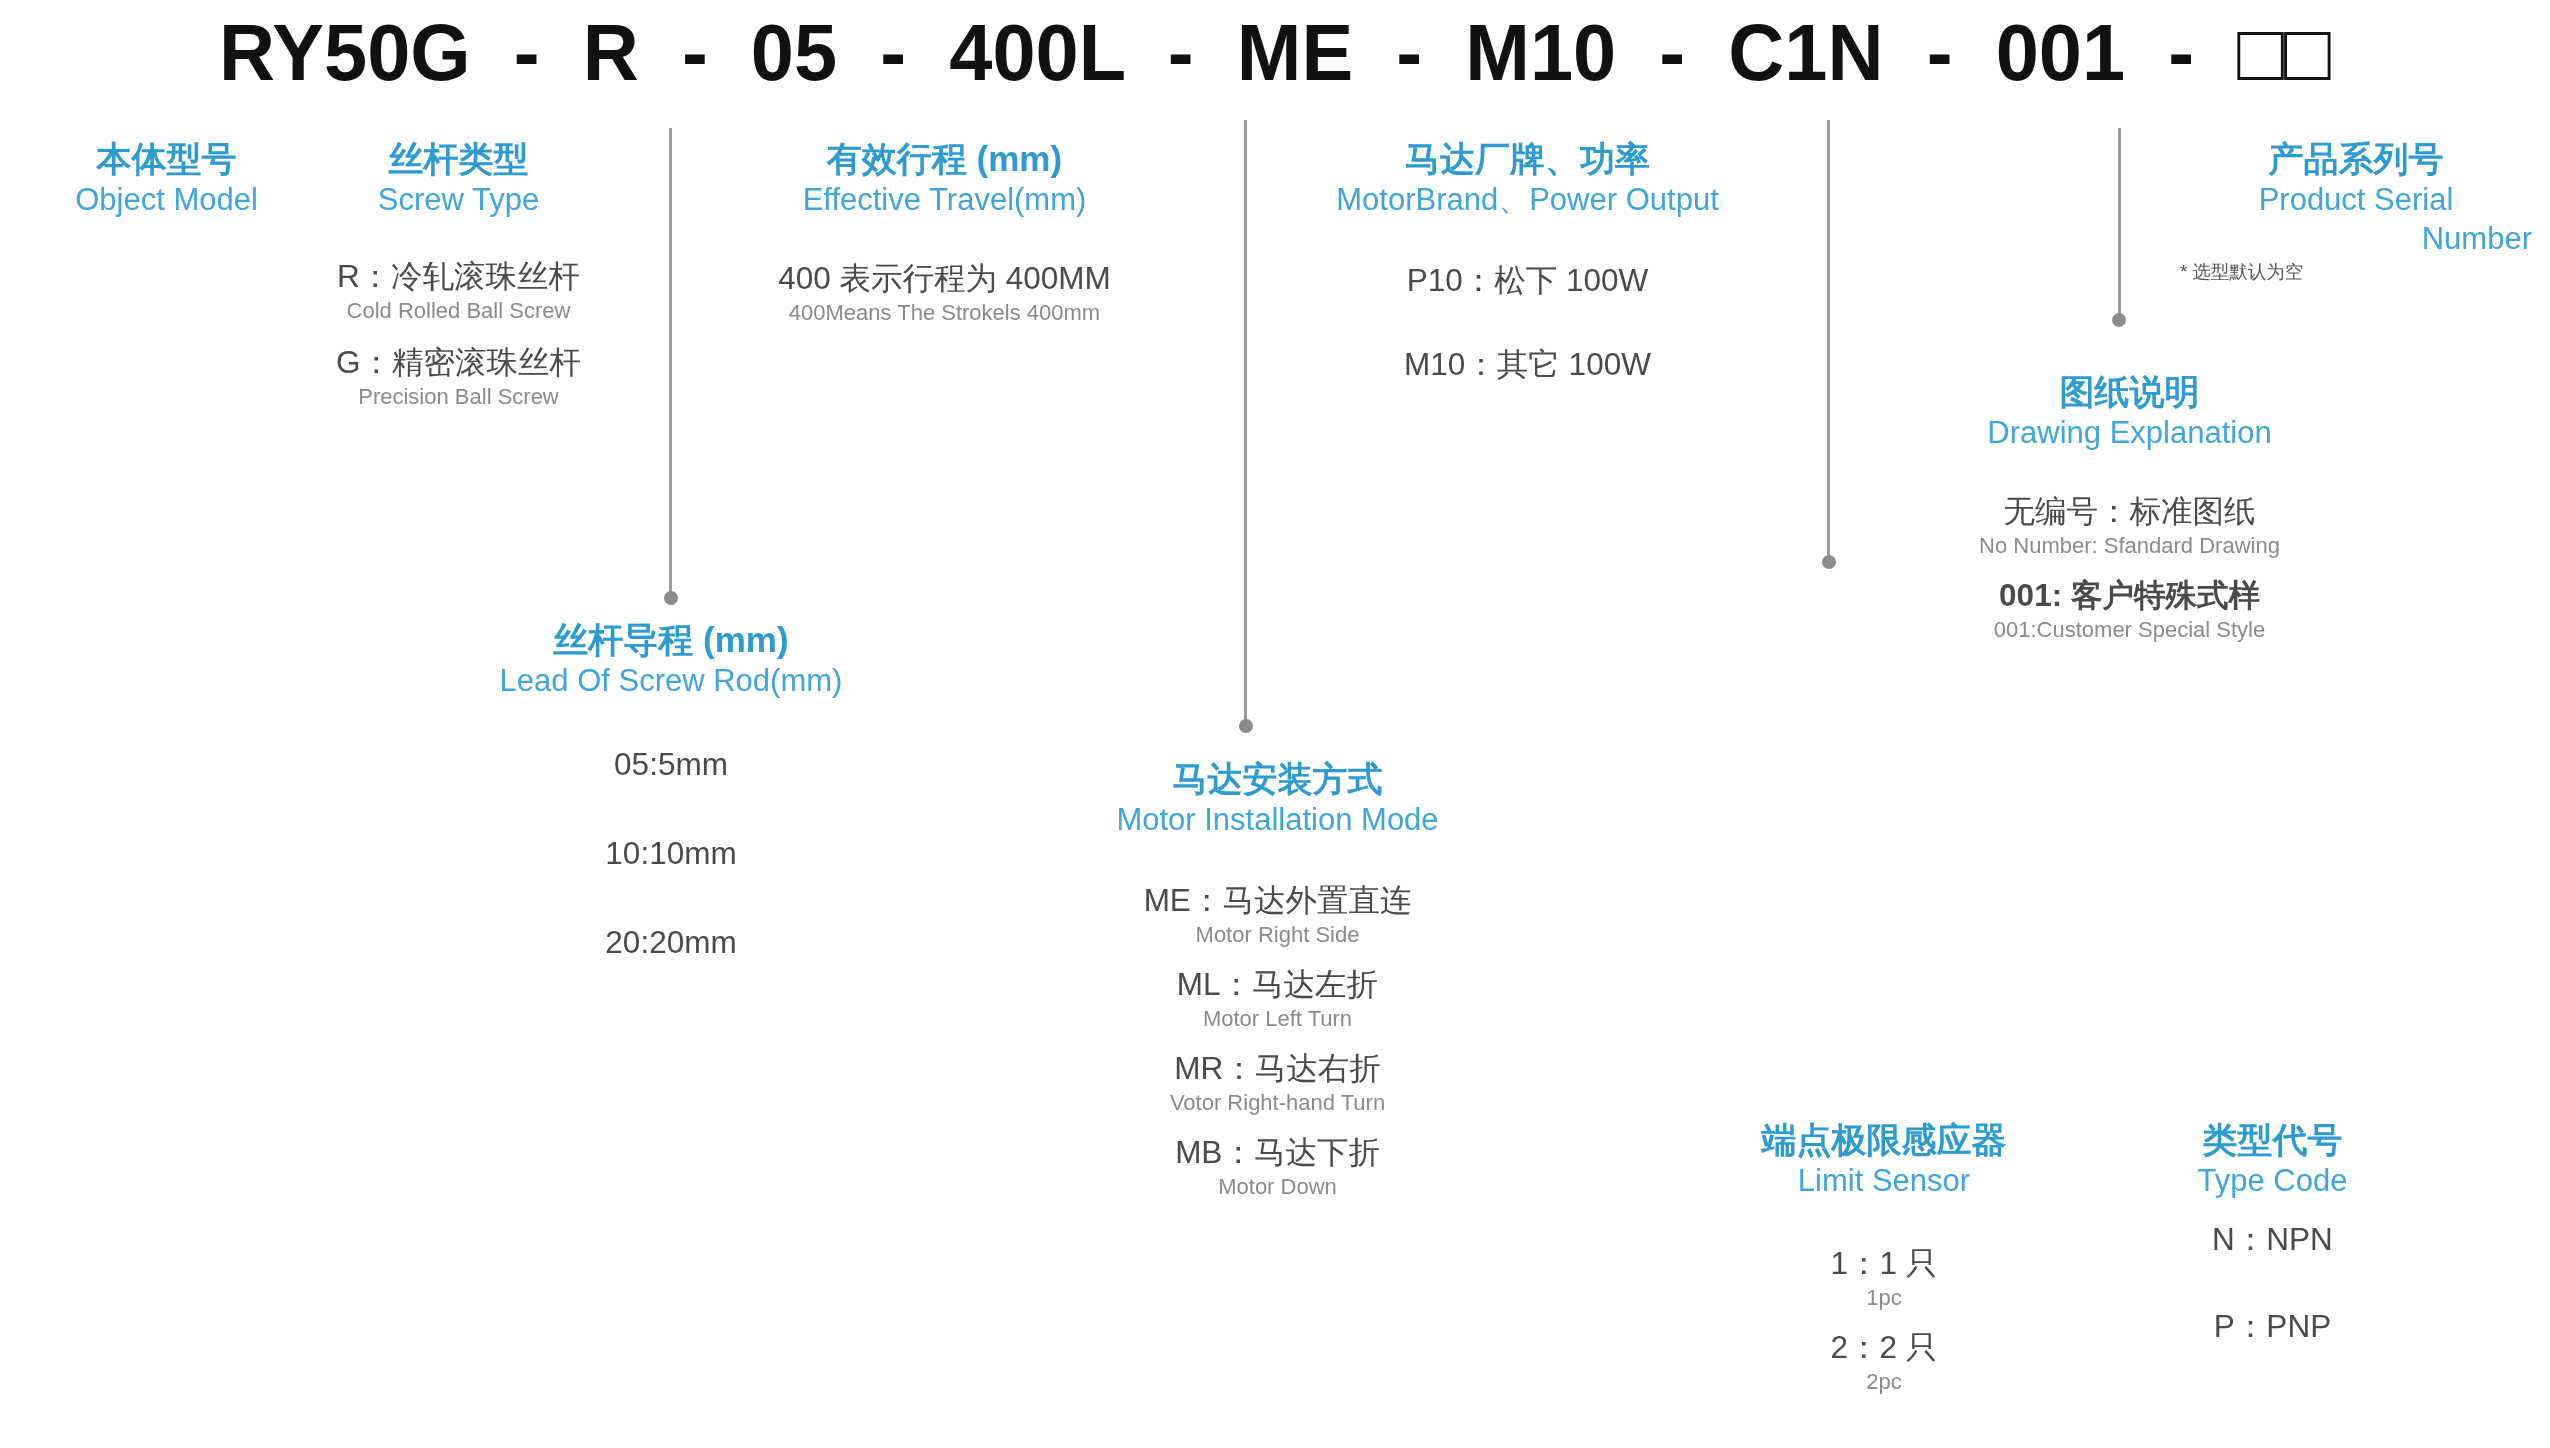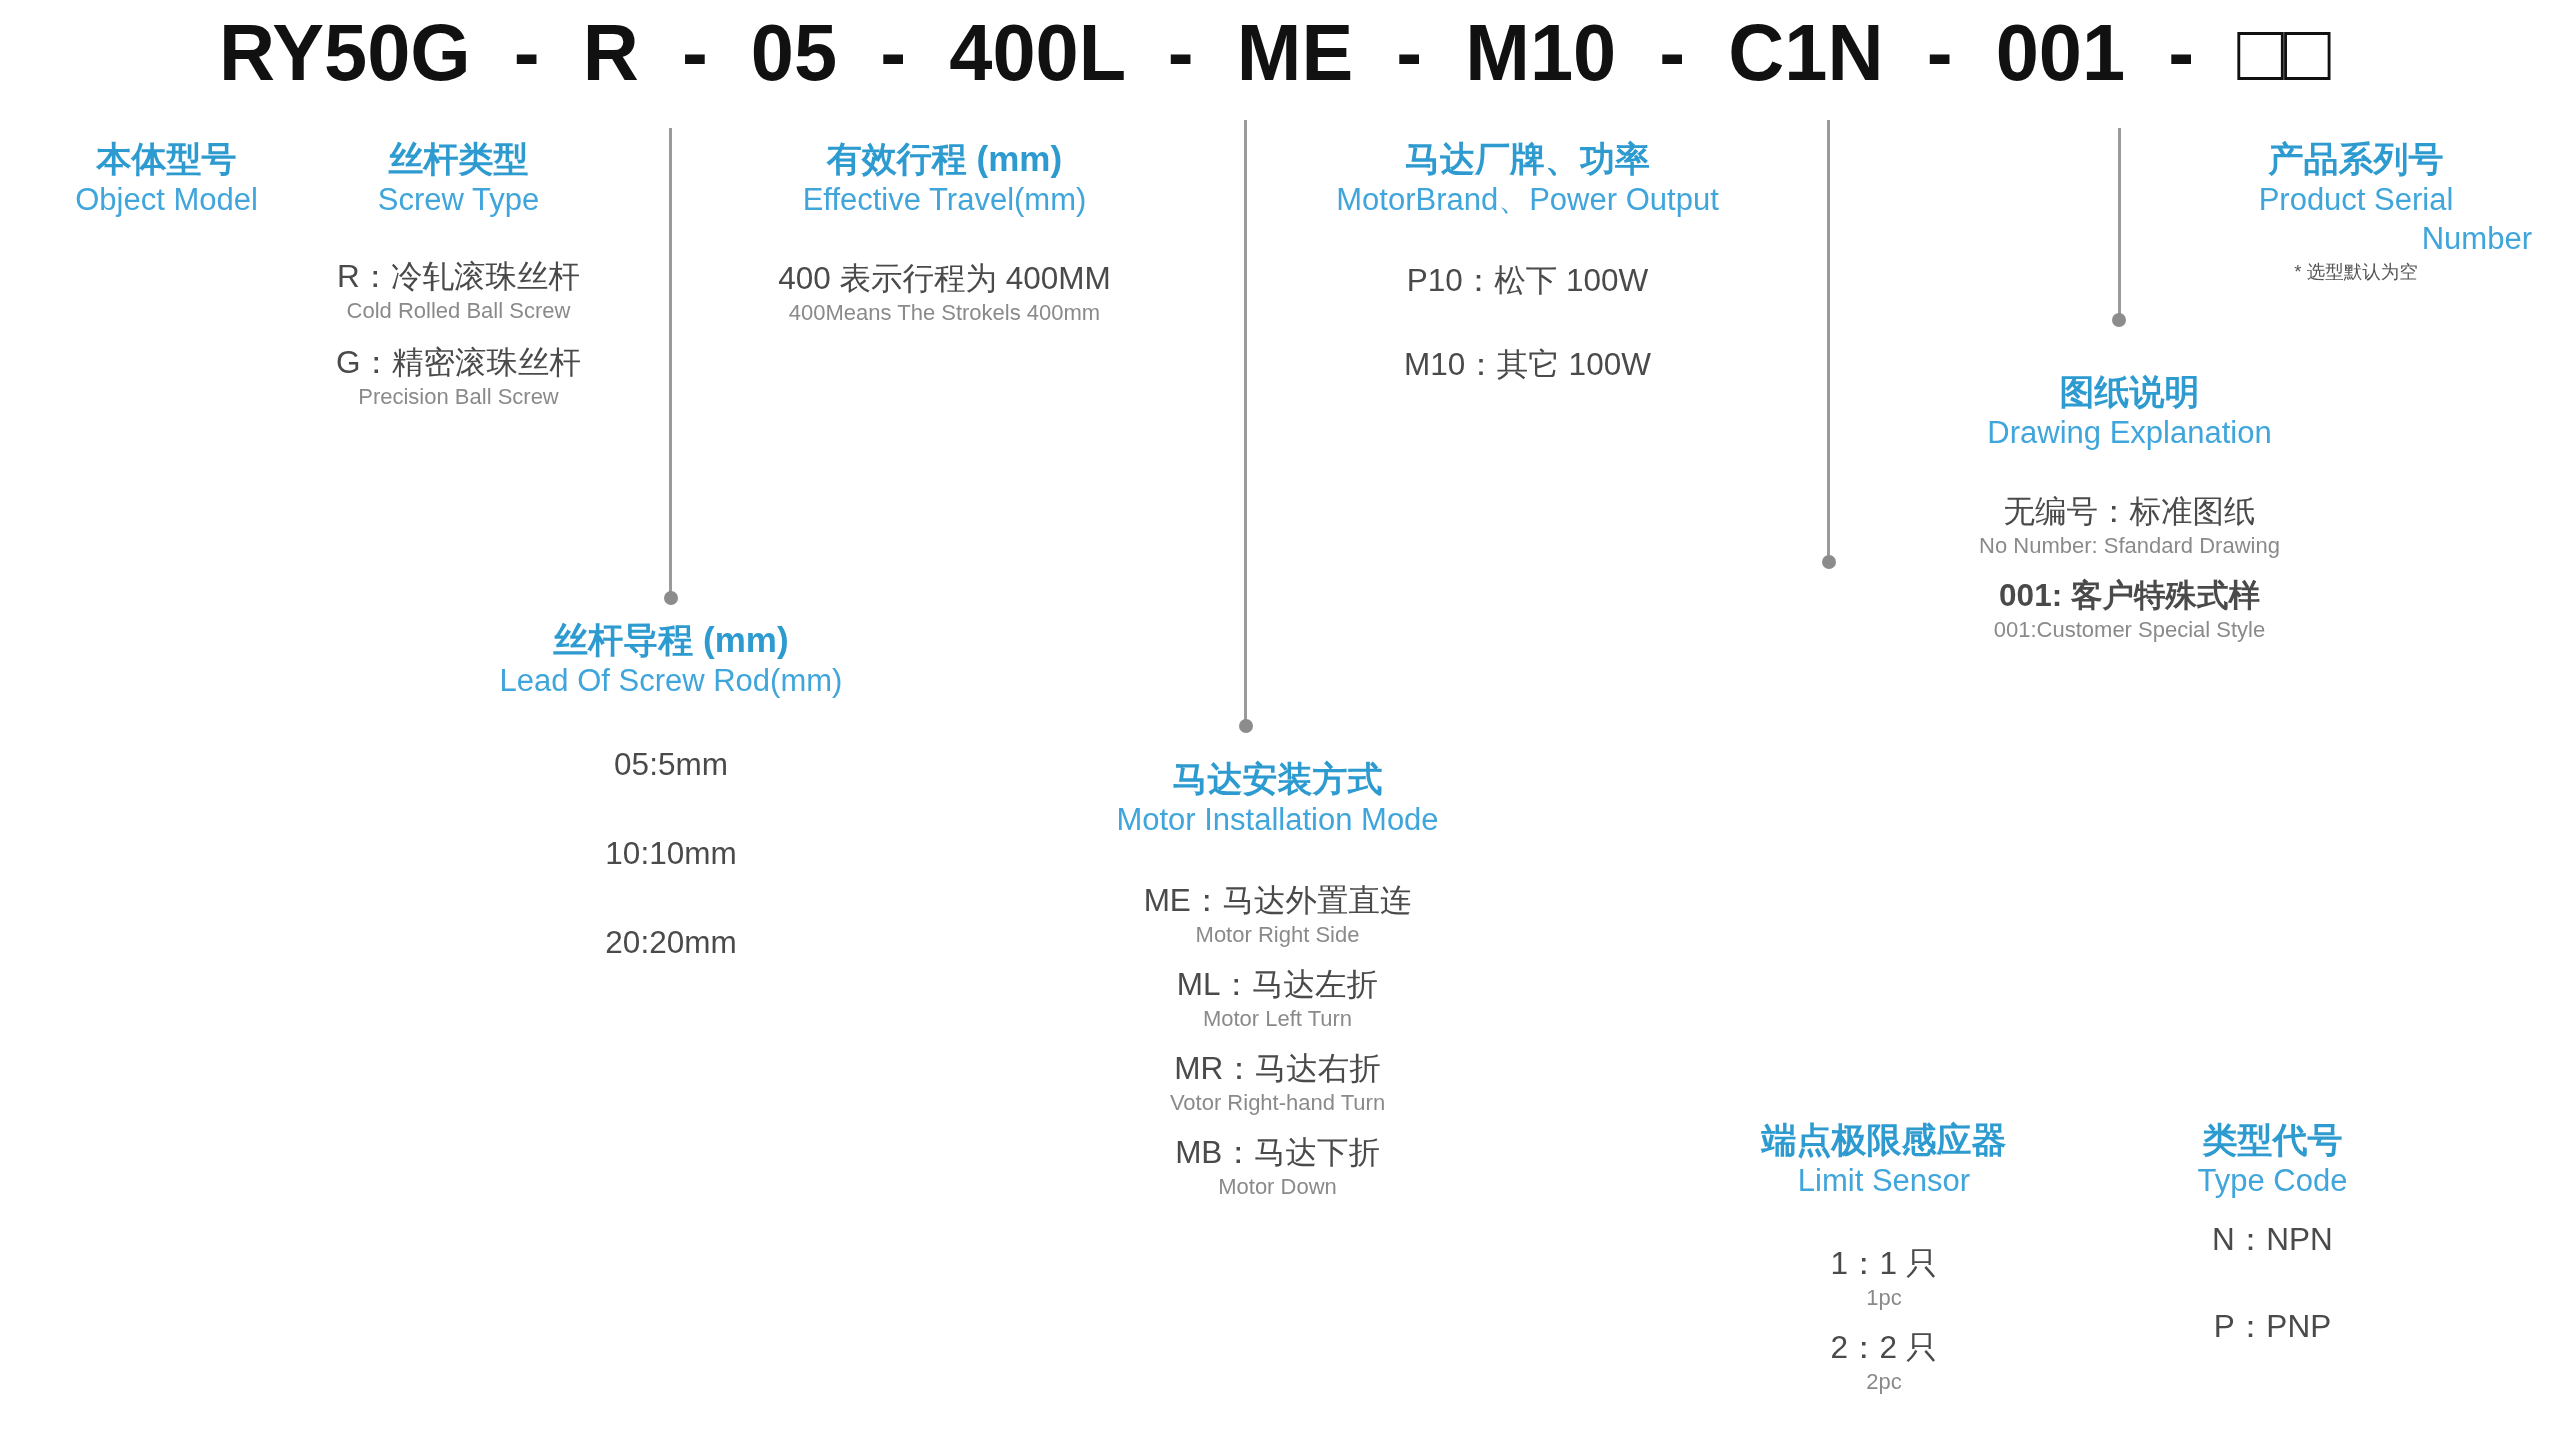--- a/index.html
+++ b/index.html
@@ -115,21 +115,21 @@
     </div>
     <div class="opt" style="margin-top:43px;">
       <div class="opt-cn">M10：其它 100W</div>
     </div>
   </div>
 
   <div class="block" style="left:2180px;top:137px;width:352px;text-align:right;padding-right:9.3px;">
     <div class="hd-cn" style="text-align:center;">产品系列号</div>
     <div class="hd-en" style="text-align:center;">Product Serial</div>
     <div class="hd-en" style="text-align:right;">Number</div>
-    <div class="note" style="text-align:center;">* 选型默认为空</div>
+    <div class="note" style="text-align:left;">* 选型默认为空</div>
   </div>
 
   <div class="block" style="left:1898px;top:370px;width:463px;">
     <div class="hd-cn">图纸说明</div>
     <div class="hd-en">Drawing Explanation</div>
     <div class="opt" style="margin-top:39px;">
       <div class="opt-cn">无编号：标准图纸</div>
       <div class="opt-en">No Number: Sfandard Drawing</div>
     </div>
     <div class="opt" style="margin-top:15px;">

